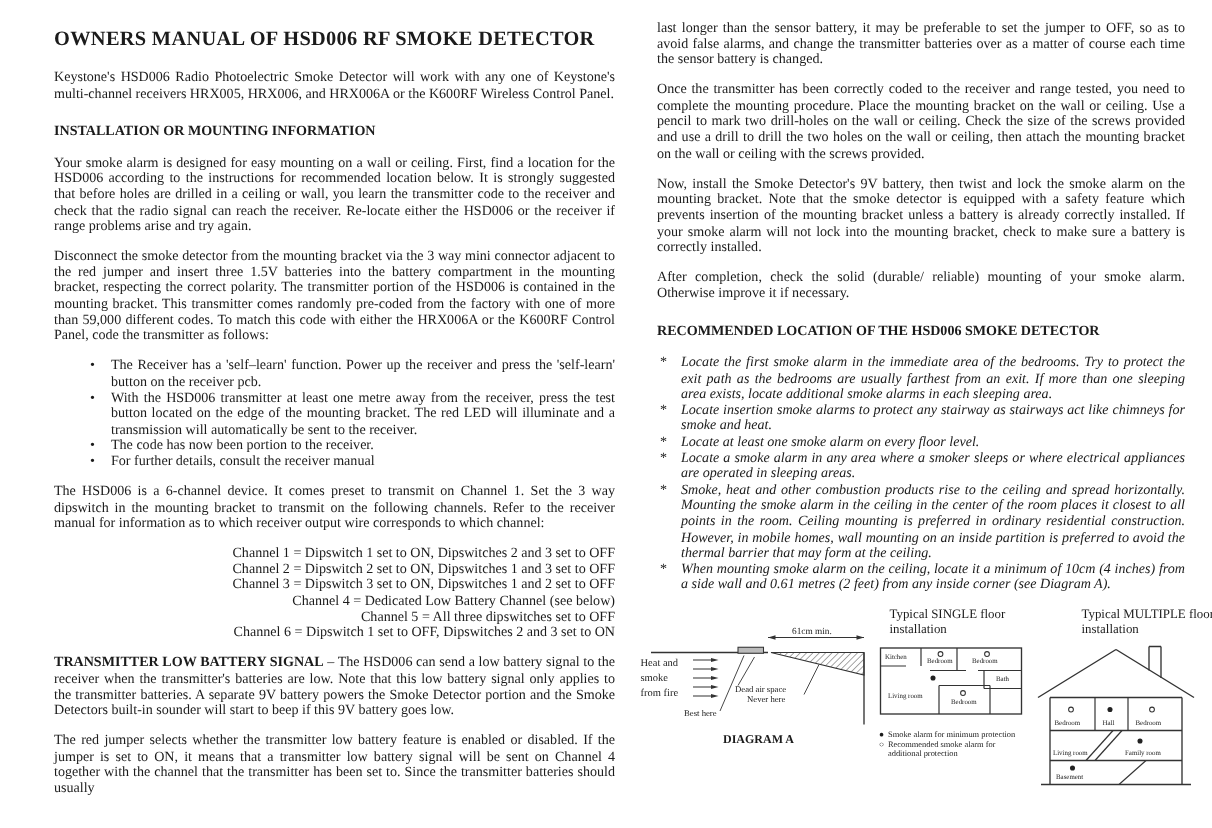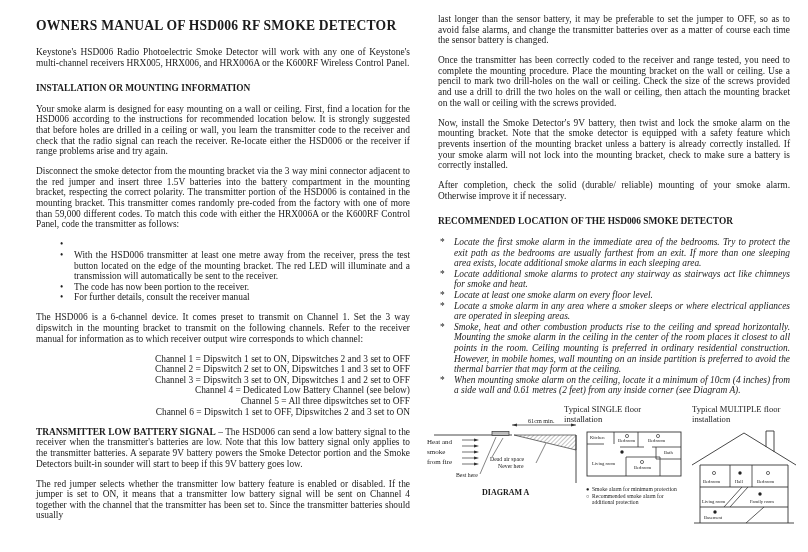--- a/index.html
+++ b/index.html
@@ -33,21 +33,21 @@
   .star-text{flex:1;text-align:justify;font-style:italic;}
   .channel-line{text-align:right;}
   .channels{margin:0 0 9.5px 0;}
   .u{}
   .b{font-weight:bold;}
   
   .diagrams{position:relative;width:368px;height:155px;margin-top:4px;}
   .diagramA{position:absolute;left:-14px;top:12px;}
   .floor-title{
     position:absolute;top:0;width:92px;
-    font-size:8.6px;line-height:9.6px;text-align:left;
+    font-size:8.6px;line-height:9.6px;text-align:left;margin-left:29px;
   }
   .sf-title{left:126px;}
   .mf-title{left:254px;}
   .single-floor{position:absolute;left:148px;top:26px;width:96px;}
   .legend{font-size:5.6px;line-height:6.6px;margin-top:2px;text-align:left;}
   .legend .lg-row{display:flex;}
   .legend .lg-mark{width:6px;flex:none;}
   .legend .lg-txt{flex:1;}
   .multi-floor{position:absolute;left:250px;top:18px;}
   svg text{font-family:"Liberation Serif", serif;fill:#1b1b1b;}
@@ -66,20 +66,21 @@
 
       <div class="section-heading">INSTALLATION OR MOUNTING INFORMATION</div>
 
       <p>Your smoke alarm is designed for easy mounting on a wall or ceiling.  First, find a location for the HSD006 according to the instructions for recommended location below.  It is strongly suggested that before holes are drilled in a ceiling or wall, you learn the transmitter code to the receiver and check that the radio signal can reach the receiver.  Re-locate either the HSD006 or the receiver if range problems arise and try again.</p>
 
       <p>Disconnect the smoke detector from the mounting bracket via the 3 way mini connector adjacent to the red jumper and insert three 1.5V batteries into the battery compartment in the mounting bracket, respecting the correct polarity.   The transmitter portion of the HSD006 is contained in the mounting bracket.  This transmitter comes randomly pre-coded from the factory with one of more than 59,000 different codes.   To match this code with either the HRX006A or the K600RF Control Panel, code the transmitter as follows:</p>
 
       <div class="bullet-list">
         <div class="bullet-row">
           <span class="bullet-marker">•</span>
+          <span class="bullet-text">The Receiver has a 'self–learn' function.  Power up the receiver and press the 'self-learn' button on the receiver pcb.</span>
         </div>
         <div class="bullet-row">
           <span class="bullet-marker">•</span>
           <span class="bullet-text">With the HSD006 transmitter at least one metre away from the receiver, press the test button located on the edge of the mounting bracket.   The red LED will illuminate and a transmission will automatically be sent to the receiver.</span>
         </div>
         <div class="bullet-row">
           <span class="bullet-marker">•</span>
           <span class="bullet-text">The code has now been portion to the receiver.</span>
         </div>
         <div class="bullet-row">
@@ -117,21 +118,21 @@
 
       <div class="section-heading" style="">RECOMMENDED LOCATION OF THE HSD006 SMOKE DETECTOR</div>
 
       <div class="star-list">
         <div class="star-row">
           <span class="star-marker">*</span>
           <span class="star-text">Locate the first smoke alarm in the immediate area of the bedrooms.  Try to protect the exit path as the bedrooms are usually farthest from an exit.  If more than one sleeping area exists, locate additional smoke alarms in each sleeping area.</span>
         </div>
         <div class="star-row">
           <span class="star-marker">*</span>
-          <span class="star-text">Locate additional smoke alarms to protect any stairway as stairways act like chimneys for smoke and heat.</span>
+          <span class="star-text">Locate insertion smoke alarms to protect any stairway as stairways act like chimneys for smoke and heat.</span>
         </div>
         <div class="star-row">
           <span class="star-marker">*</span>
           <span class="star-text">Locate at least one smoke alarm on every floor level.</span>
         </div>
         <div class="star-row">
           <span class="star-marker">*</span>
           <span class="star-text">Locate a smoke alarm in any area where a smoker sleeps or where electrical appliances are operated in sleeping areas.</span>
         </div>
         <div class="star-row">

